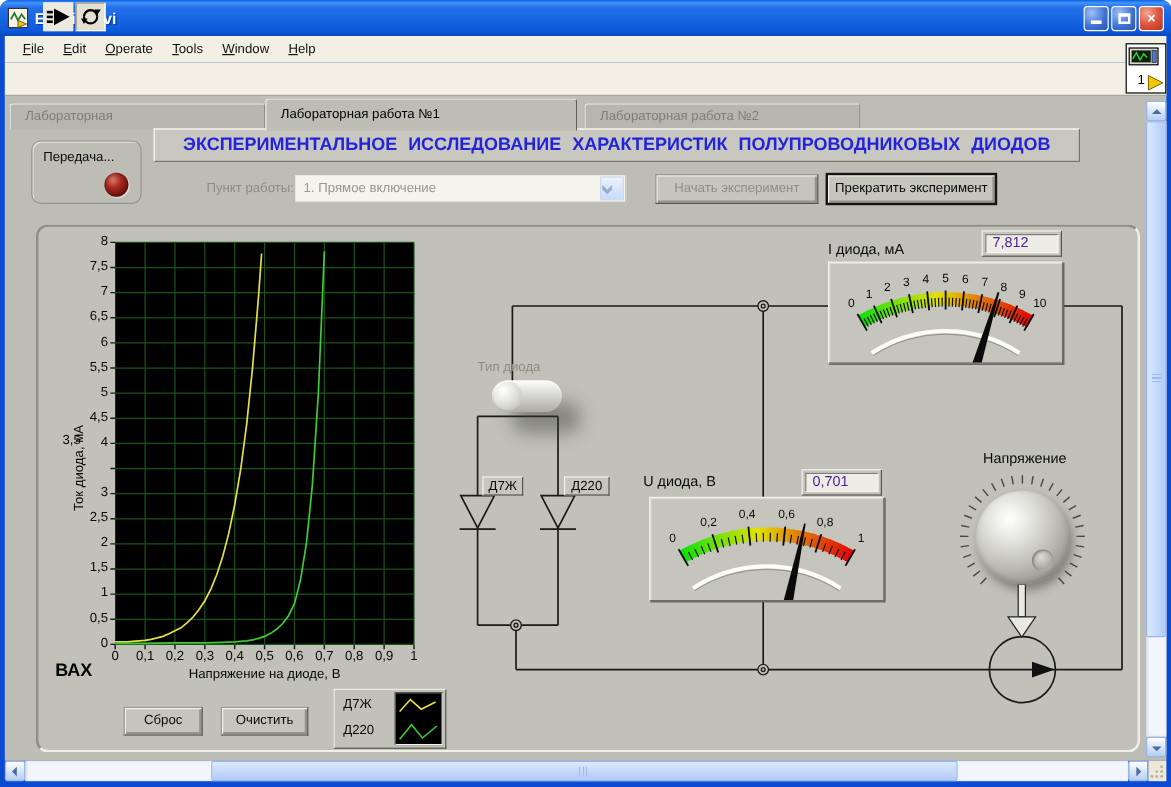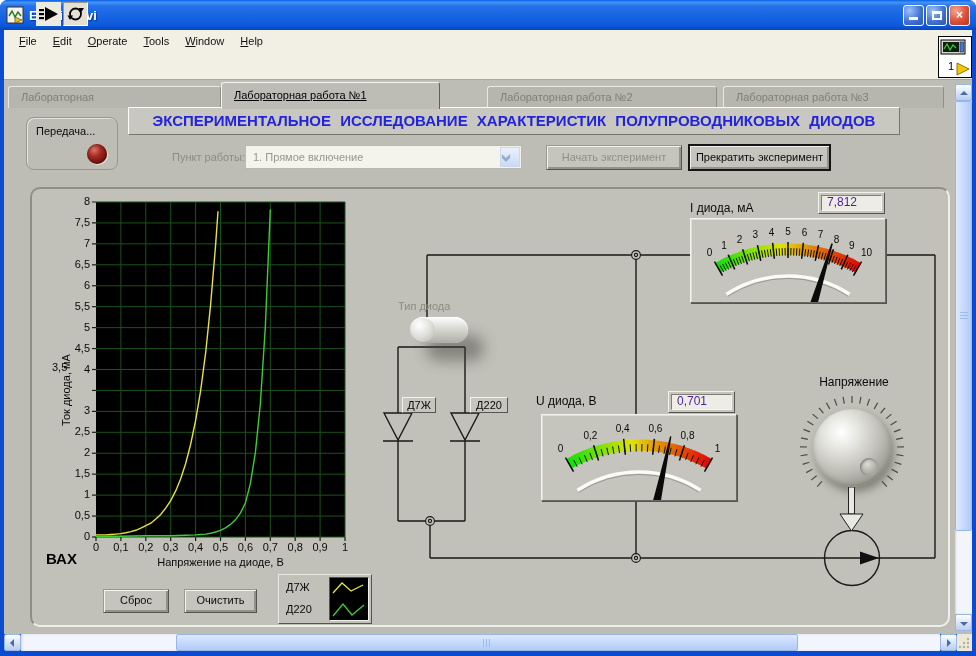--- a/index.html
+++ b/index.html
@@ -175,22 +175,21 @@
         <rect x="21" y="5" width="3.5" height="10" fill="#4C78D8" stroke="#222" stroke-width="0.6"></rect>
         <text x="12" y="33" font-size="11" fill="#000" text-anchor="middle">1</text>
         <polygon points="18,26 30,32 18,38" fill="#F4C800" stroke="#6B5800" stroke-width="0.8"></polygon>
       </svg>
   </div>
 
   <div class="abs panel"></div>
 
   <div class="abs tab" style="left:8px; width:213px;">Лабораторная</div>
   <div class="abs tab" style="left:487px; width:230px;">Лабораторная работа №2</div>
-  <div class="abs tab" style="left:723px; width:221px;">Лабораторная работа №3</div>
-  <div class="abs tab active" style="left:221px; width:219px;text-decoration:underline;">Лабораторная работа №1</div>
+  <div class="abs tab active" style="left:221px; width:260px;">Лабораторная работа №1</div>
 
   <div class="abs banner" id="banner" style="color: rgb(35, 35, 220);">ЭКСПЕРИМЕНТАЛЬНОЕ ИССЛЕДОВАНИЕ ХАРАКТЕРИСТИК ПОЛУПРОВОДНИКОВЫХ ДИОДОВ</div>
 
   <div class="abs transfer-frame">
     <div style="position:absolute; left:9px; top:7px;text-align:center;">Передача...</div>
     <div class="led"></div>
   </div>
 
   <div class="abs dimlabel" style="left:172px; top:151px;">Пункт работы:</div>
   <div class="abs combo">

